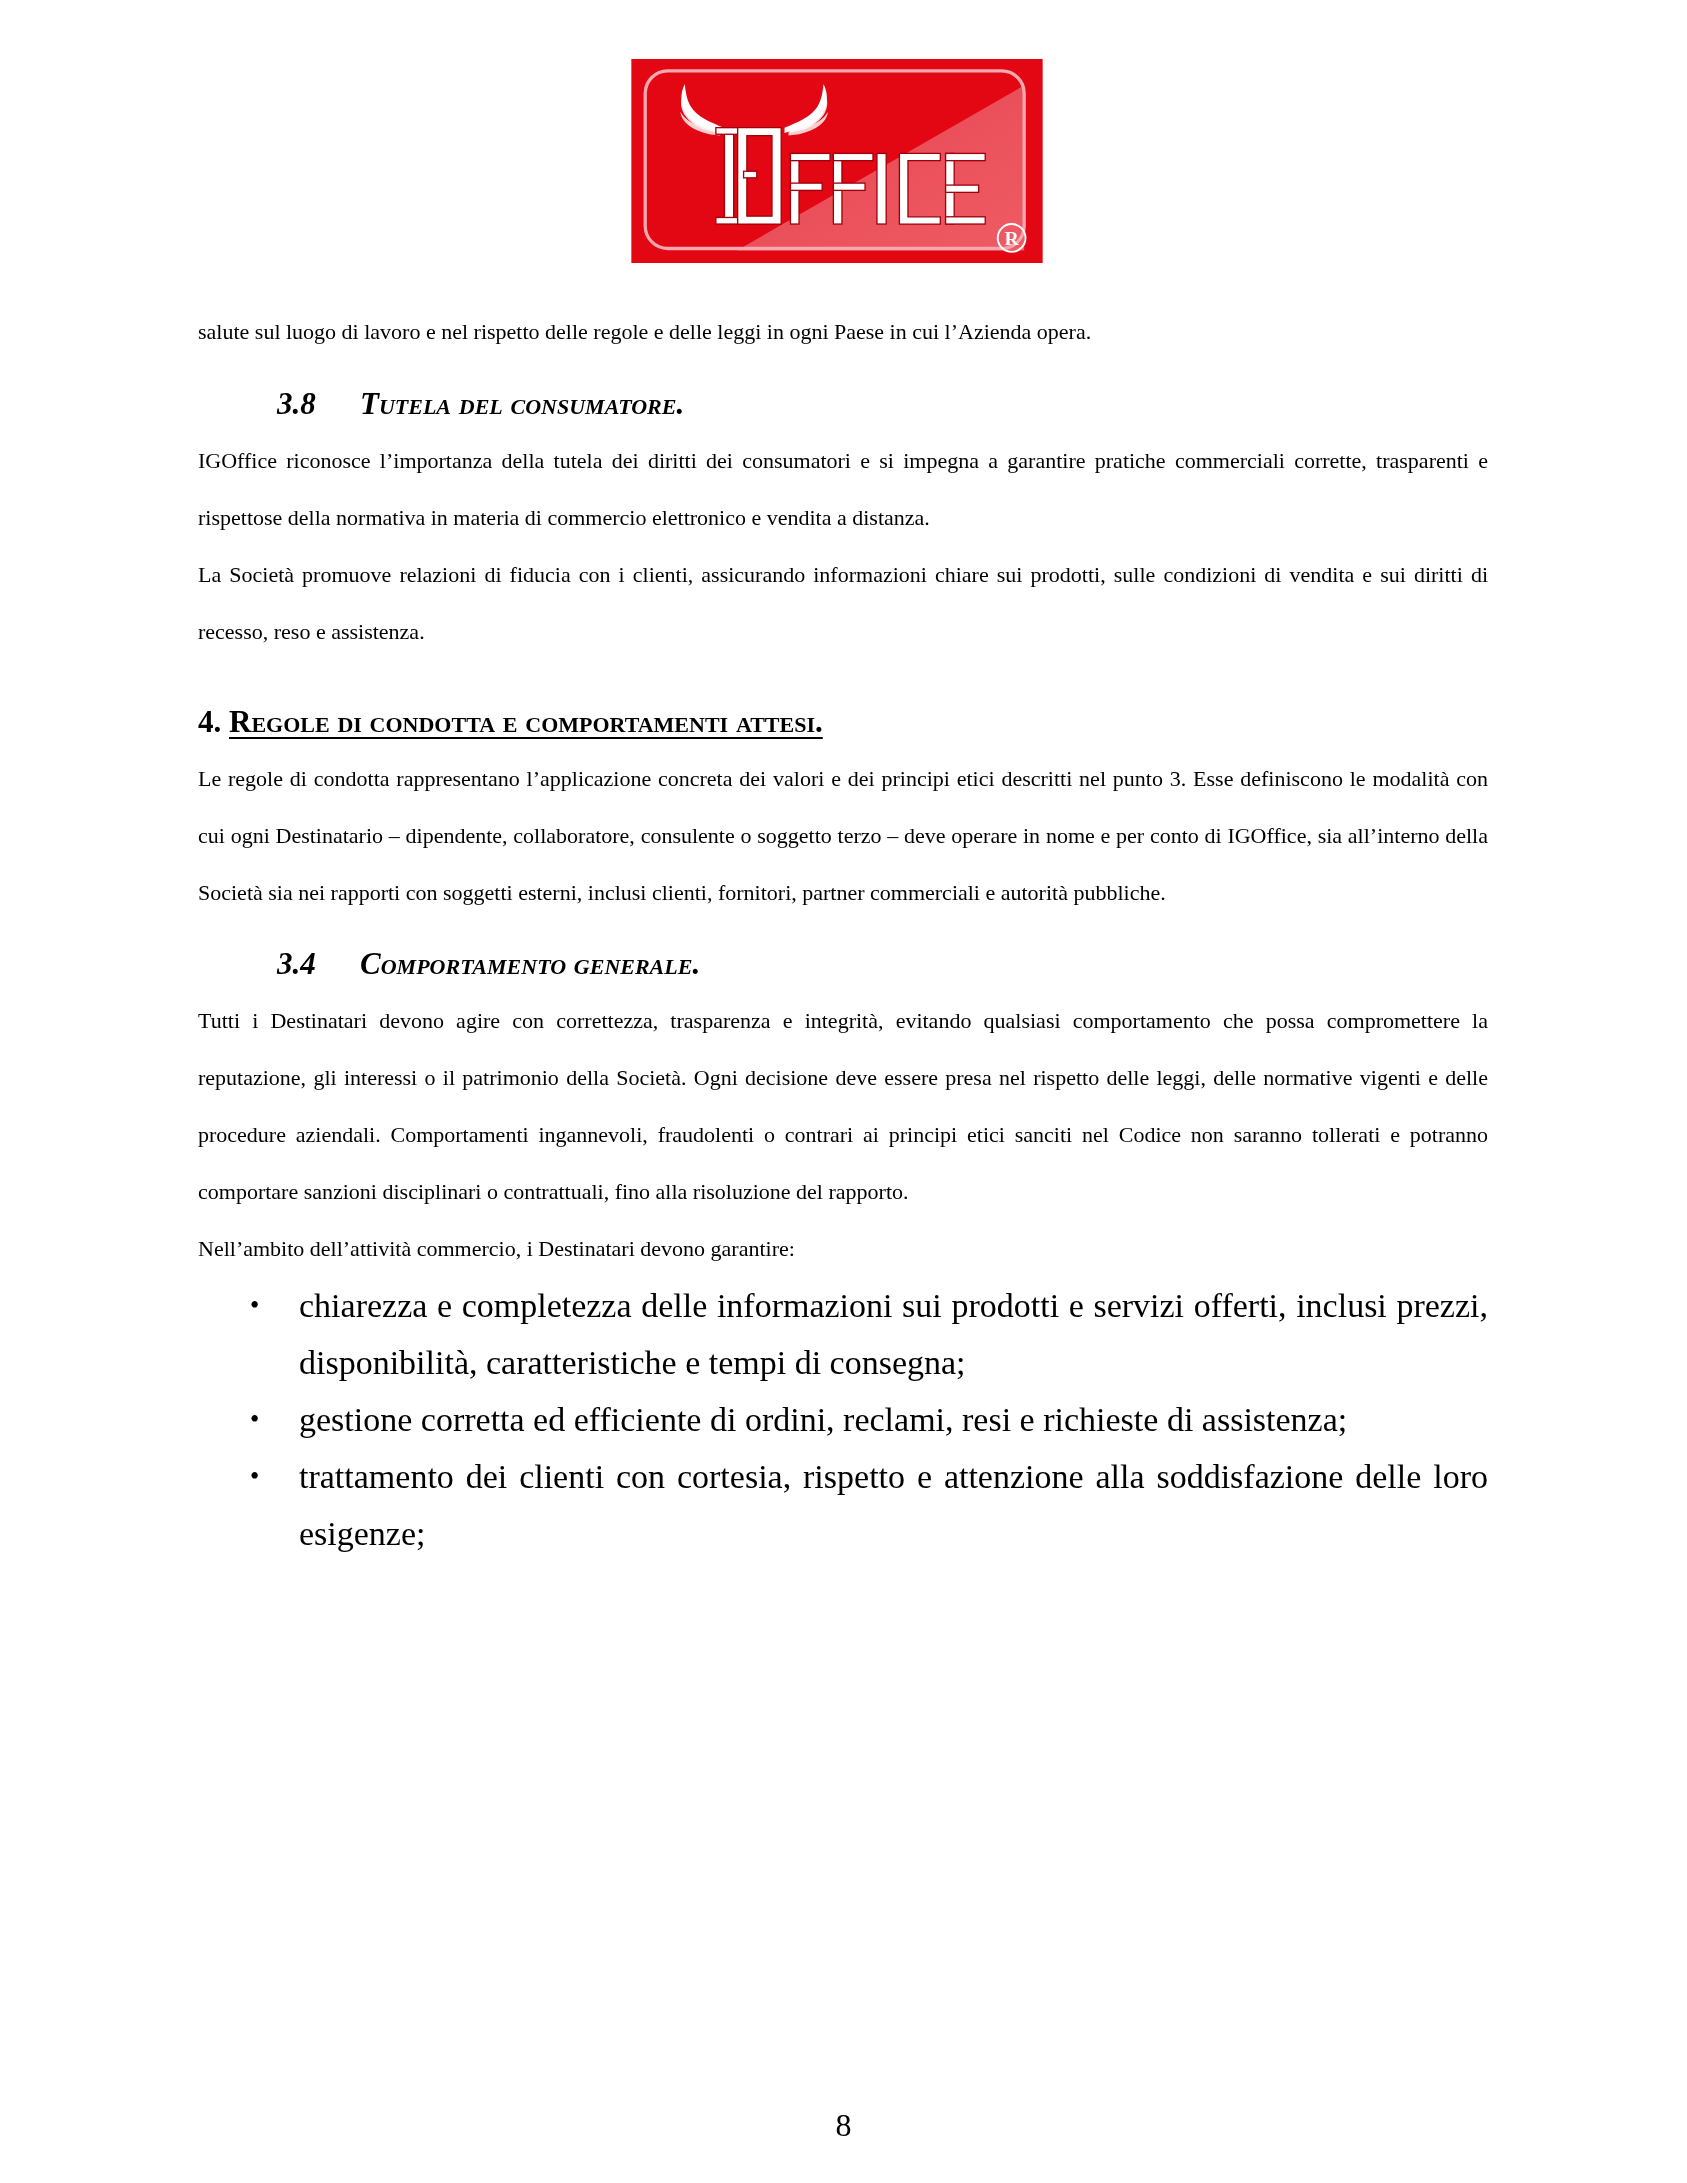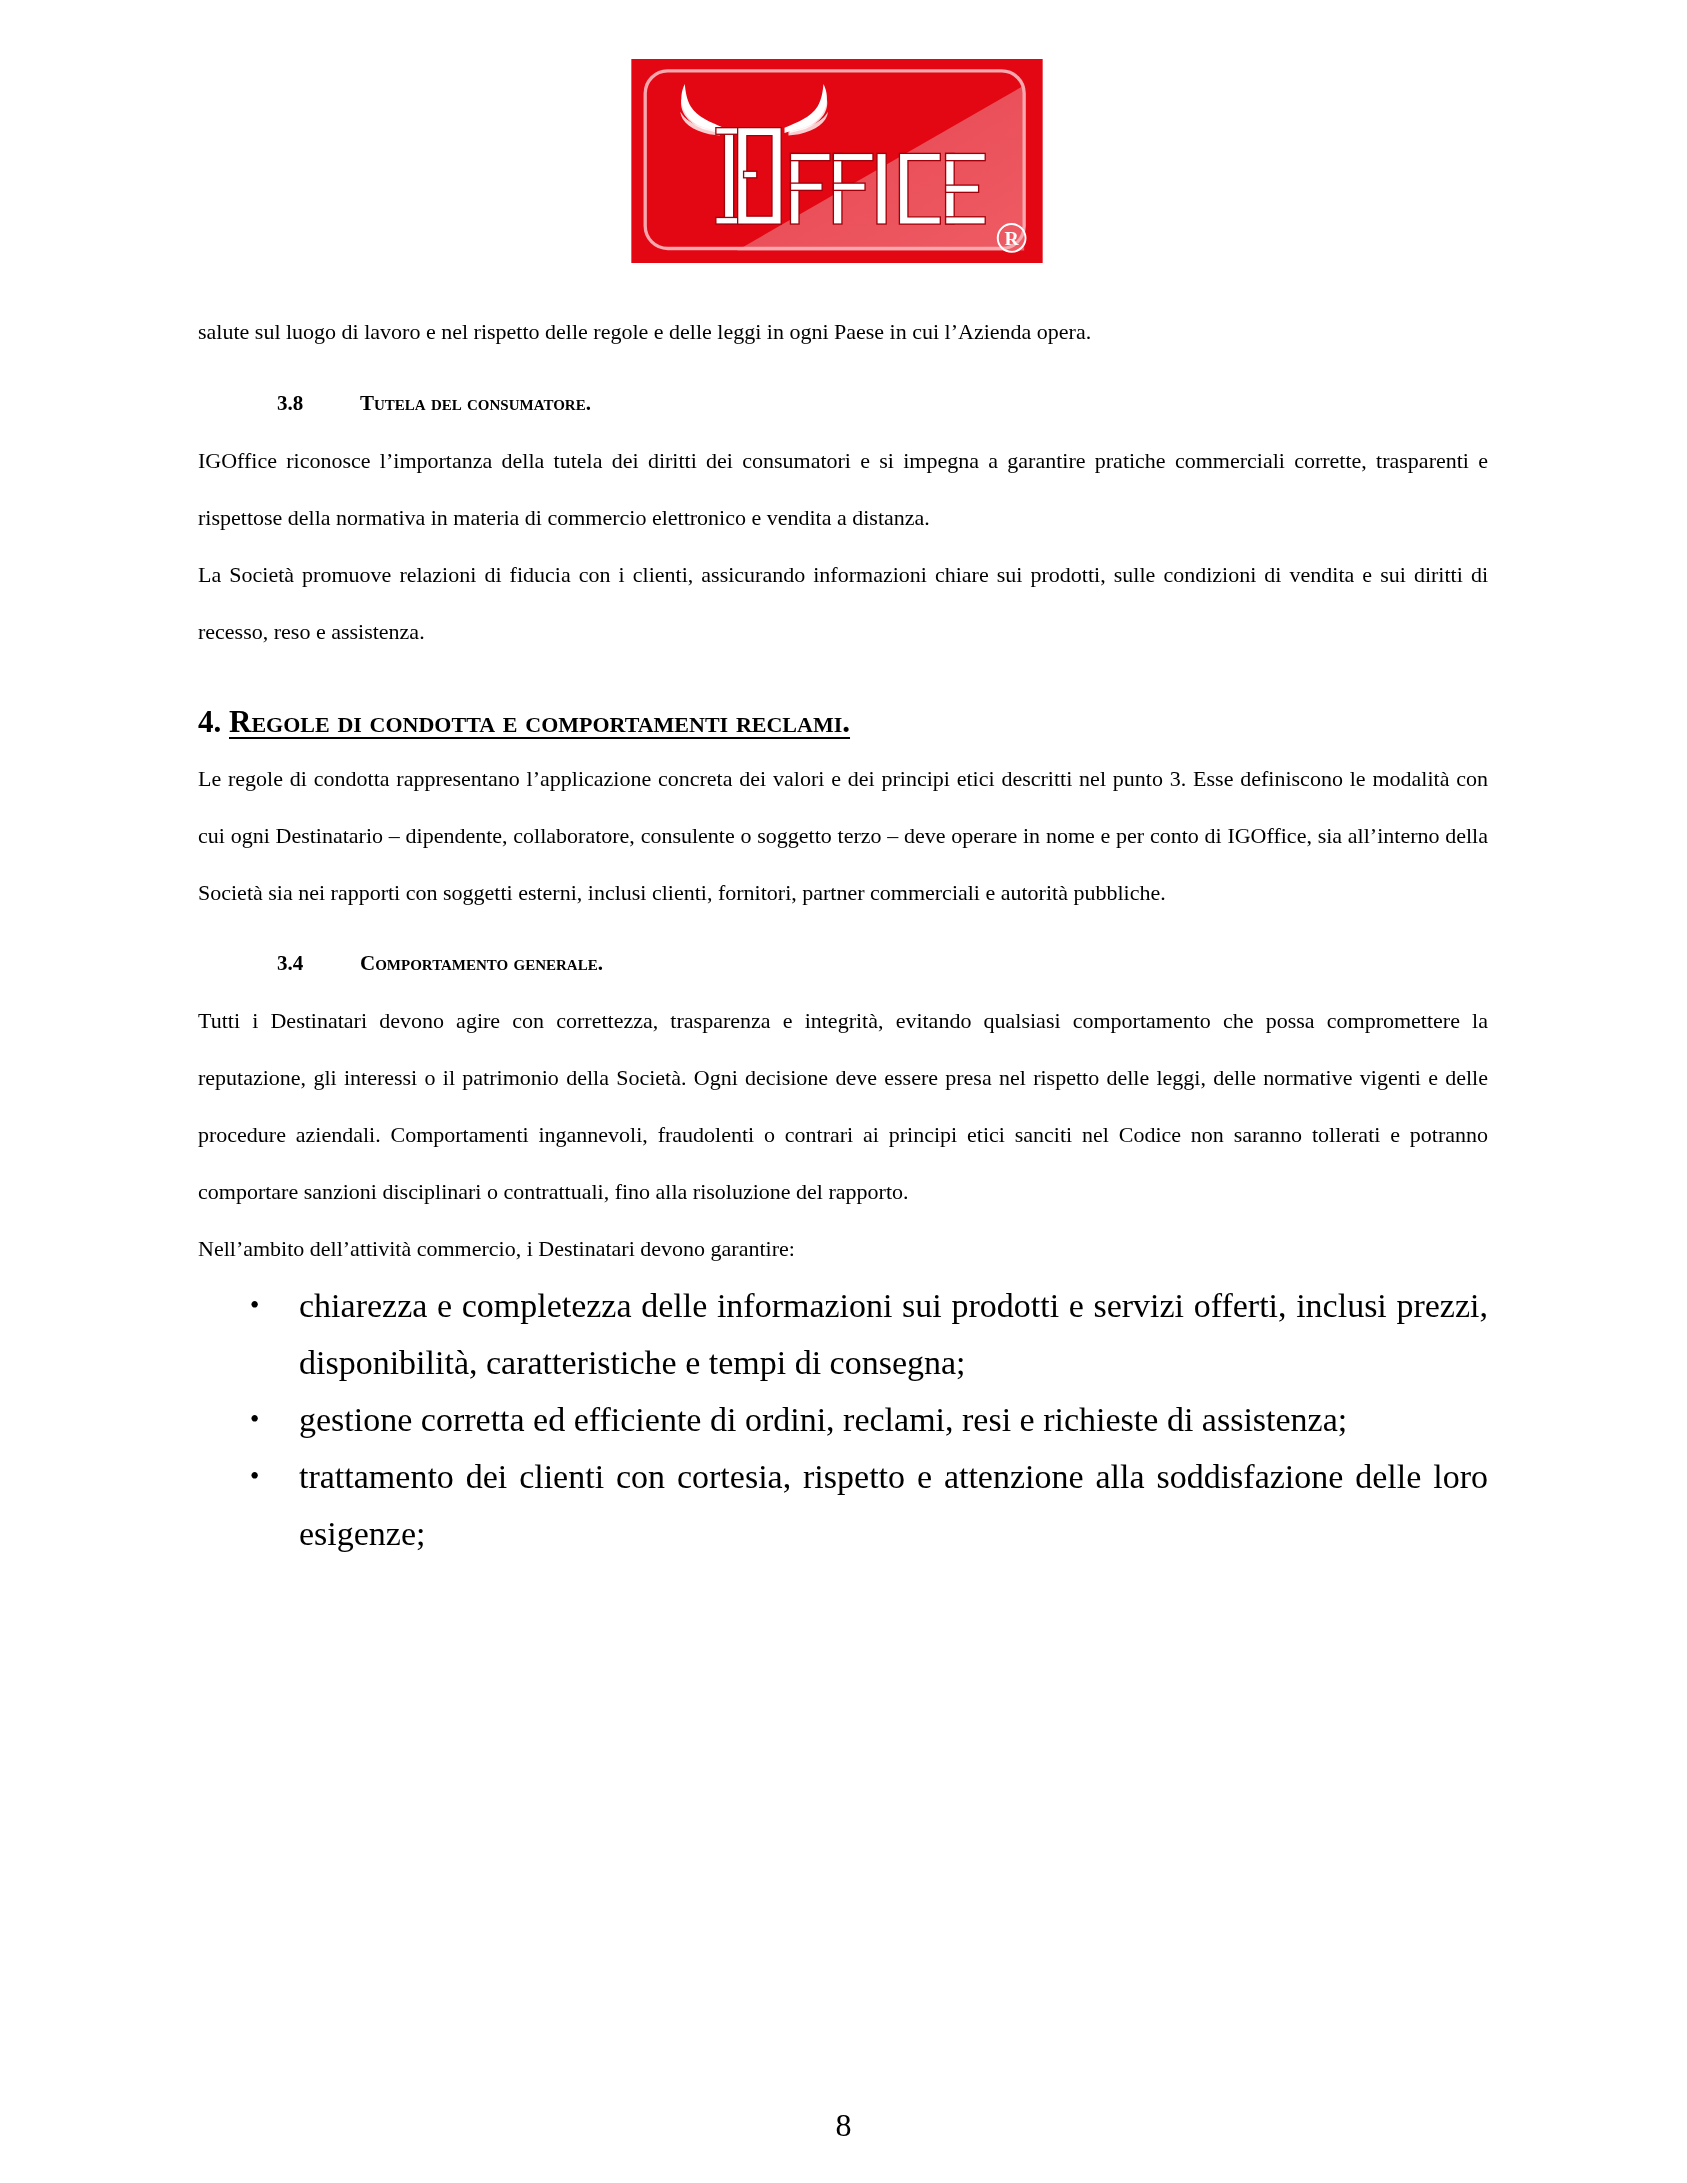--- a/index.html
+++ b/index.html
@@ -35,25 +35,26 @@
   .content {
     position: absolute;
     left: 198px;
     top: 303px;
     width: 1290px;
   }
   .p { margin: 0; font-size: 22px; line-height: 57px; text-align: justify; }
 
   .subhead {
     font-weight: bold;
-    font-size: 21px;
+    font-size: 31px;
     line-height: 57px;
     margin: 14.6px 0 0 0;
     padding-left: 79px;
     white-space: nowrap;
+    font-style: italic;
   }
   .subhead .num { display: inline-block; width: 83px; }
   .subhead .title { font-variant: small-caps; }
 
   .head4 {
     font-weight: bold;
     font-size: 31px;
     line-height: 57px;
     margin: 33px 0 0 0;
     white-space: nowrap;
@@ -160,21 +161,21 @@
     <p class="p">salute sul luogo di lavoro e nel rispetto delle regole e delle leggi in ogni Paese in cui l’Azienda opera.</p>
 
     <div class="subhead">
       <span class="num">3.8</span><span class="title">Tutela del consumatore.</span>
     </div>
     <p class="p">IGOffice riconosce l’importanza della tutela dei diritti dei consumatori e si impegna a garantire pratiche commerciali corrette, trasparenti e rispettose della normativa in materia di commercio elettronico e vendita a distanza.</p>
     <p class="p">La Società promuove relazioni di fiducia con i clienti, assicurando informazioni chiare sui prodotti, sulle condizioni di vendita e sui diritti di recesso, reso e assistenza.</p>
 
     <div class="head4">
       <span>4.</span>
-      <span class="title">Regole di condotta e comportamenti reclami.</span>
+      <span class="title">Regole di condotta e comportamenti attesi.</span>
     </div>
     <p class="p">Le regole di condotta rappresentano l’applicazione concreta dei valori e dei principi etici descritti nel punto 3. Esse definiscono le modalità con cui ogni Destinatario – dipendente, collaboratore, consulente o soggetto terzo – deve operare in nome e per conto di IGOffice, sia all’interno della Società sia nei rapporti con soggetti esterni, inclusi clienti, fornitori, partner commerciali e autorità pubbliche.</p>
 
     <div class="subhead">
       <span class="num">3.4</span><span class="title">Comportamento generale.</span>
     </div>
     <p class="p">Tutti i Destinatari devono agire con correttezza, trasparenza e integrità, evitando qualsiasi comportamento che possa compromettere la reputazione, gli interessi o il patrimonio della Società. Ogni decisione deve essere presa nel rispetto delle leggi, delle normative vigenti e delle procedure aziendali. Comportamenti ingannevoli, fraudolenti o contrari ai principi etici sanciti nel Codice non saranno tollerati e potranno comportare sanzioni disciplinari o contrattuali, fino alla risoluzione del rapporto.</p>
 
     <p class="p">Nell’ambito dell’attività commercio, i Destinatari devono garantire:</p>
 

